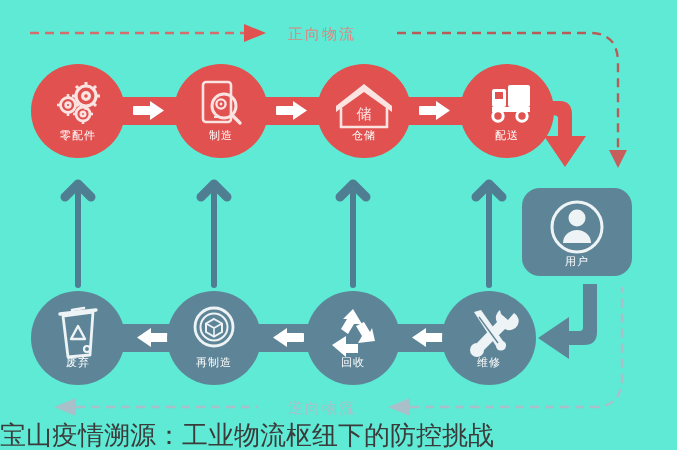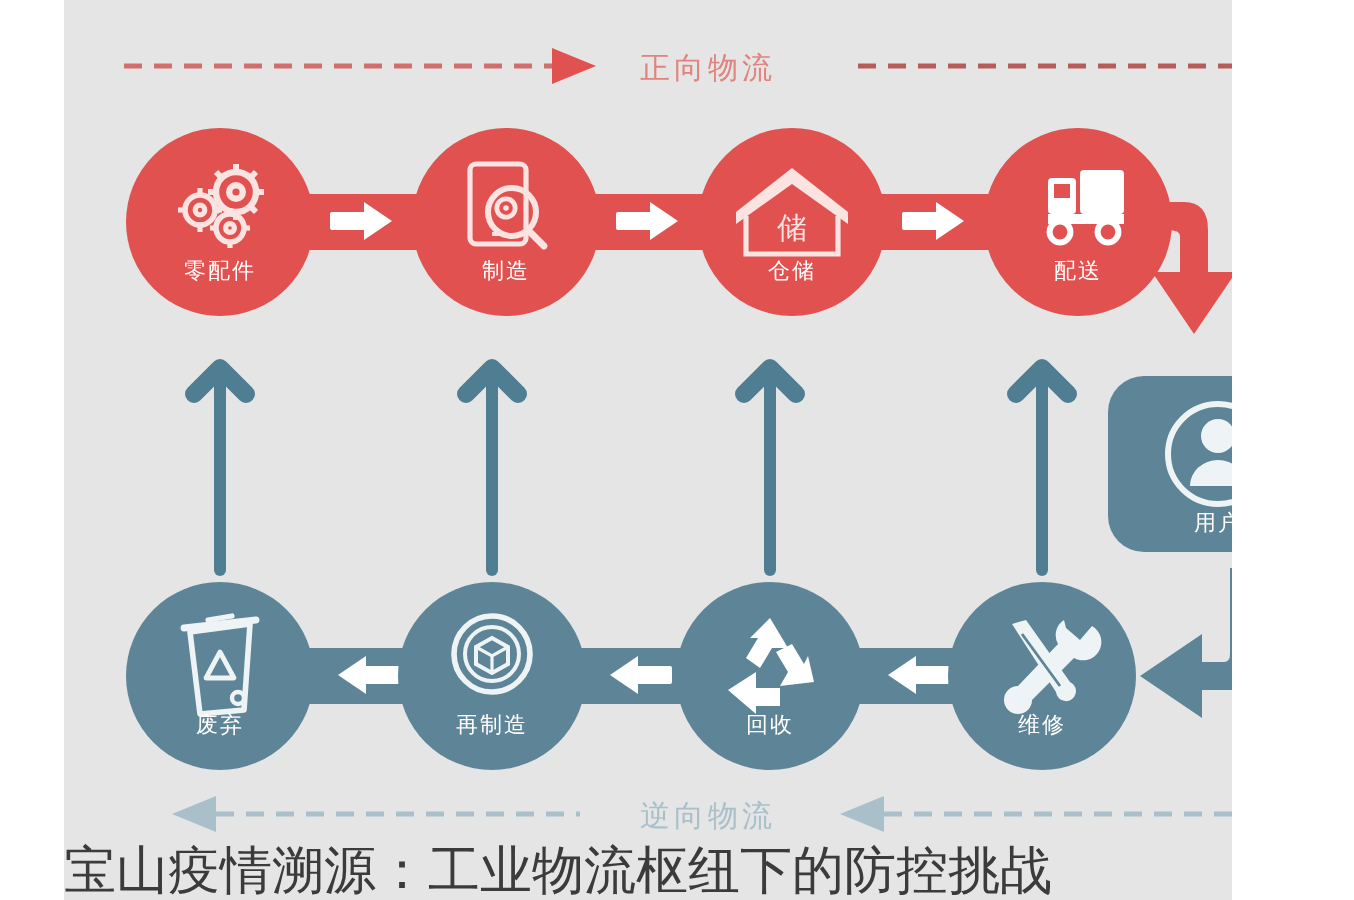--- a/index.html
+++ b/index.html
@@ -5,25 +5,24 @@
   html, body {
     margin: 0;
     padding: 0;
     background: #ffffff;
   }
   body {
     font-family: "Liberation Sans", "DejaVu Sans", sans-serif;
   }
   #stage {
     position: relative;
-    width: 584px;
+    width: 677px;
     height: 450px;
-    background: #e5e5e5;
+    background: #5eead4;
     overflow: hidden;
-    margin-left: 32px;
   }
   #diagram-svg {
     position: absolute;
     left: 0;
     top: 0;
     width: 677px;
     height: 450px;
     display: block;
   }
   .node-label {

